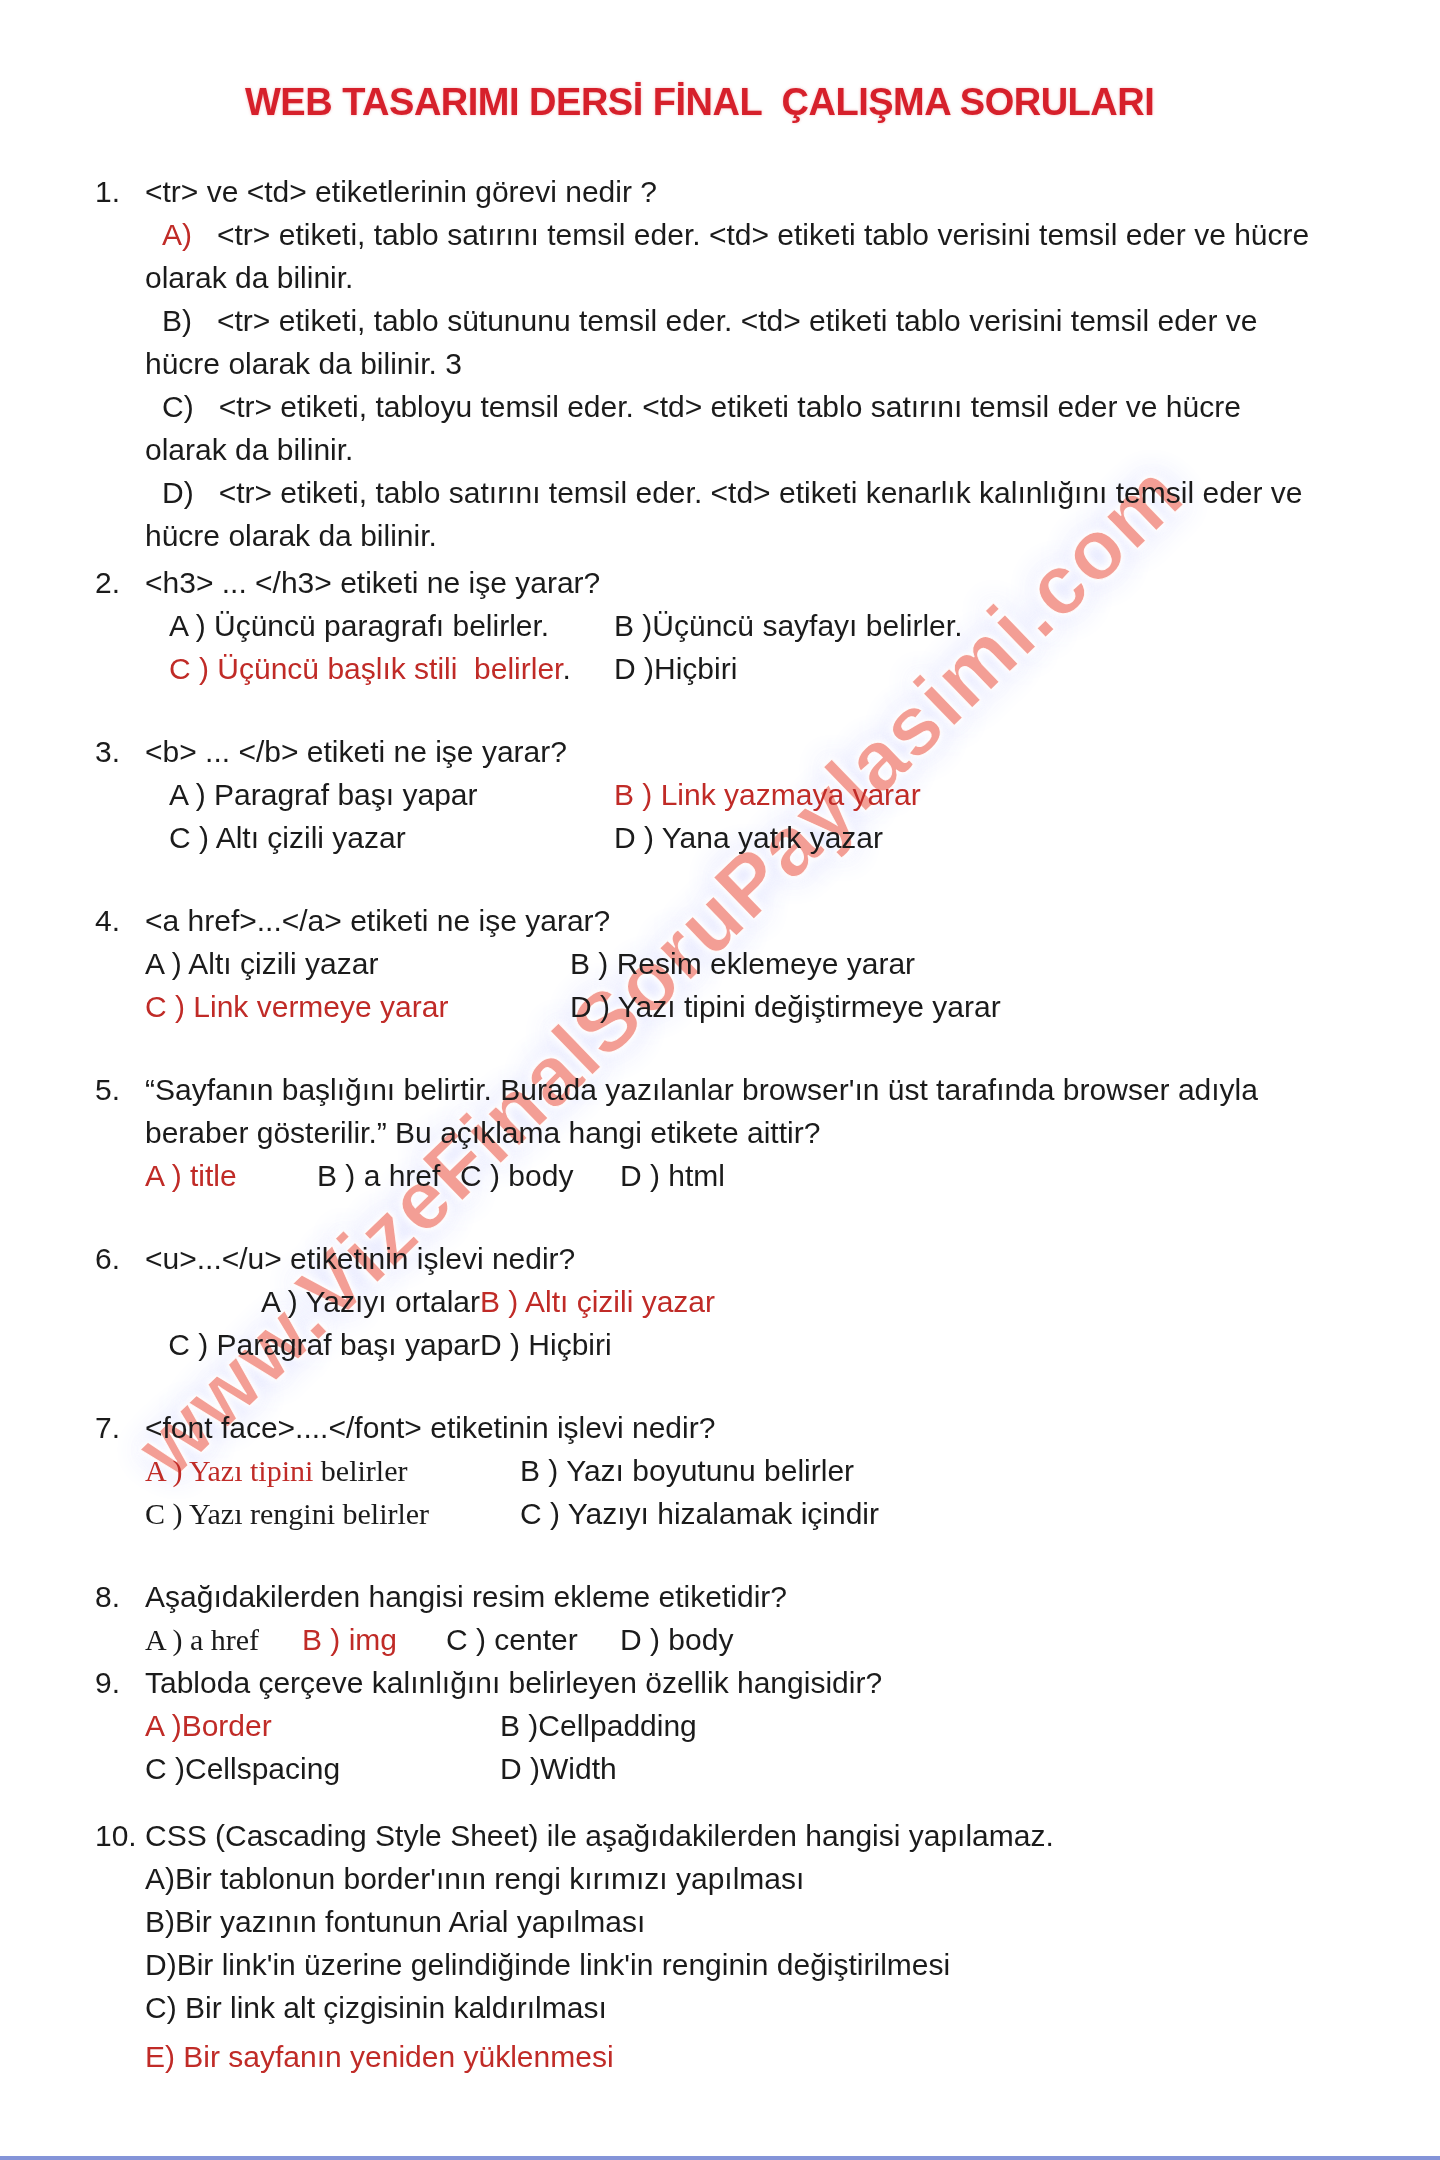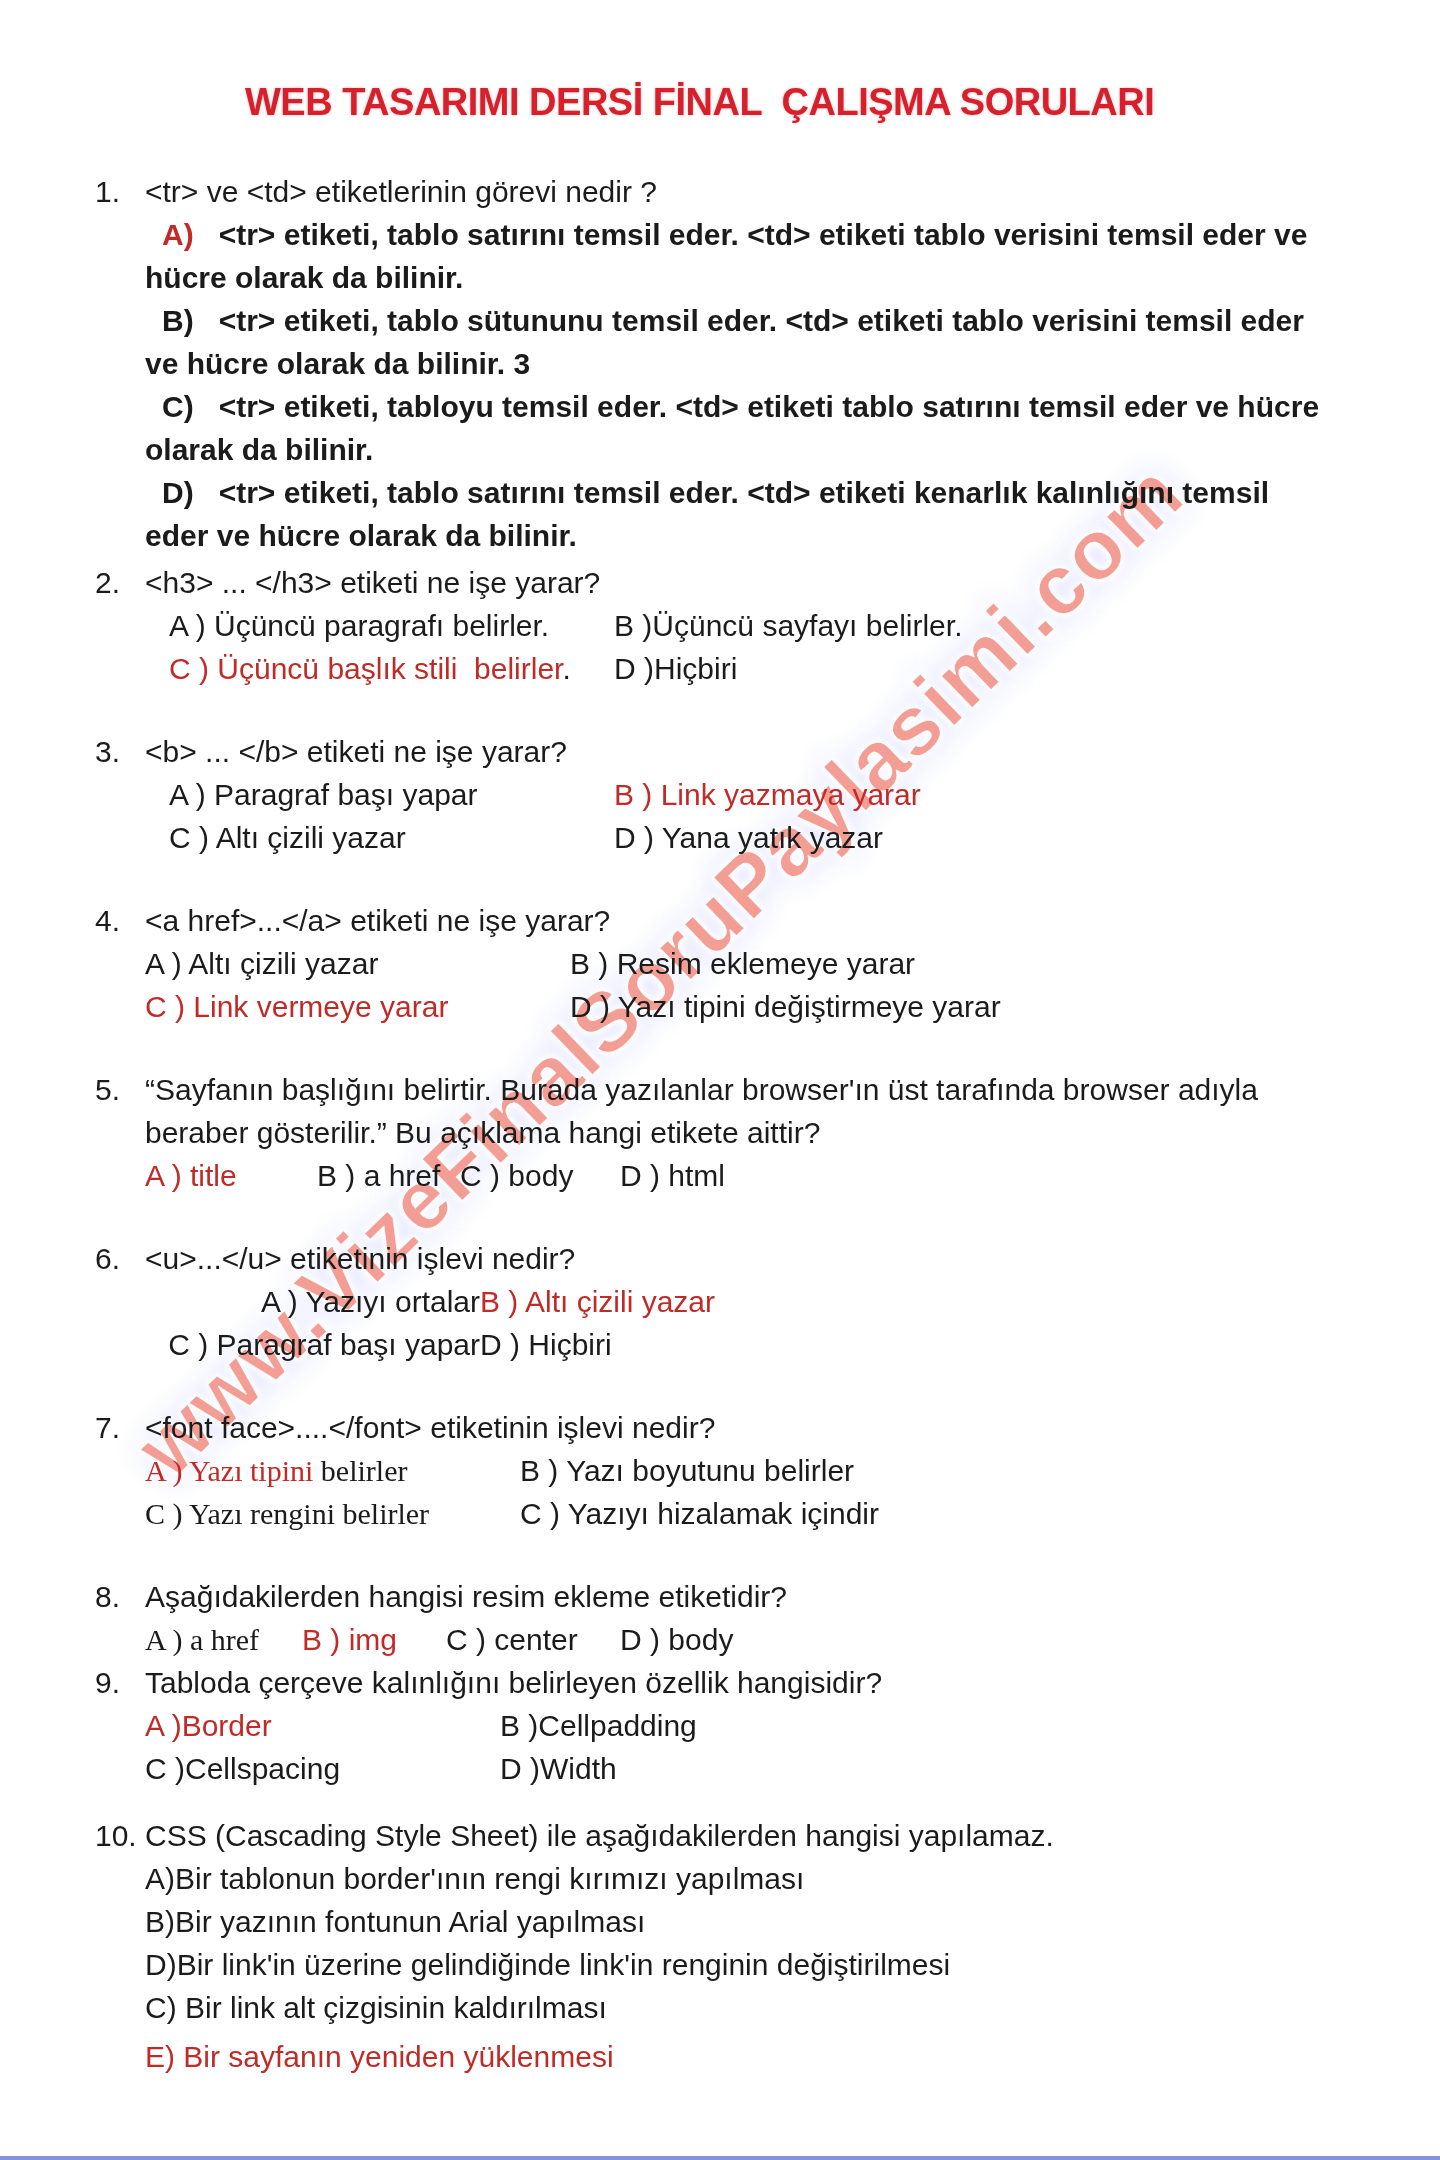--- a/index.html
+++ b/index.html
@@ -19,21 +19,21 @@
   .para{margin:0;}
   .red{color:#c02b27;}
   .row{display:flex;}
   .cell{flex:0 0 auto;}
   .cell:last-child{flex:0 1 auto;}
   
   #q2{margin-top:4px;}
   #q3,#q4,#q5,#q6,#q7,#q8{margin-top:40px;}
   #q9{margin-top:0;}
   #q10{margin-top:24px;}
-  #q1 .para{text-indent:17px;font-weight:bold;}
+  #q1 .para{text-indent:17px;}
   #q10 .para:last-child{margin-top:6px;}
   
   #q2 .c0,#q3 .c0{width:445px;margin-left:24px;}
   #q4 .c0{width:425px;}
   #q6 .c0{width:335px;text-align:right;}
   #q7 .c0{width:375px;font-family:Liberation Serif, serif;}
   #q9 .c0{width:355px;}
   #q5 .c0{width:172px;} #q5 .c1{width:143px;} #q5 .c2{width:160px;}
   #q8 .c0{width:157px;font-family:Liberation Serif, serif;} #q8 .c1{width:144px;} #q8 .c2{width:174px;}
   .watermark{

